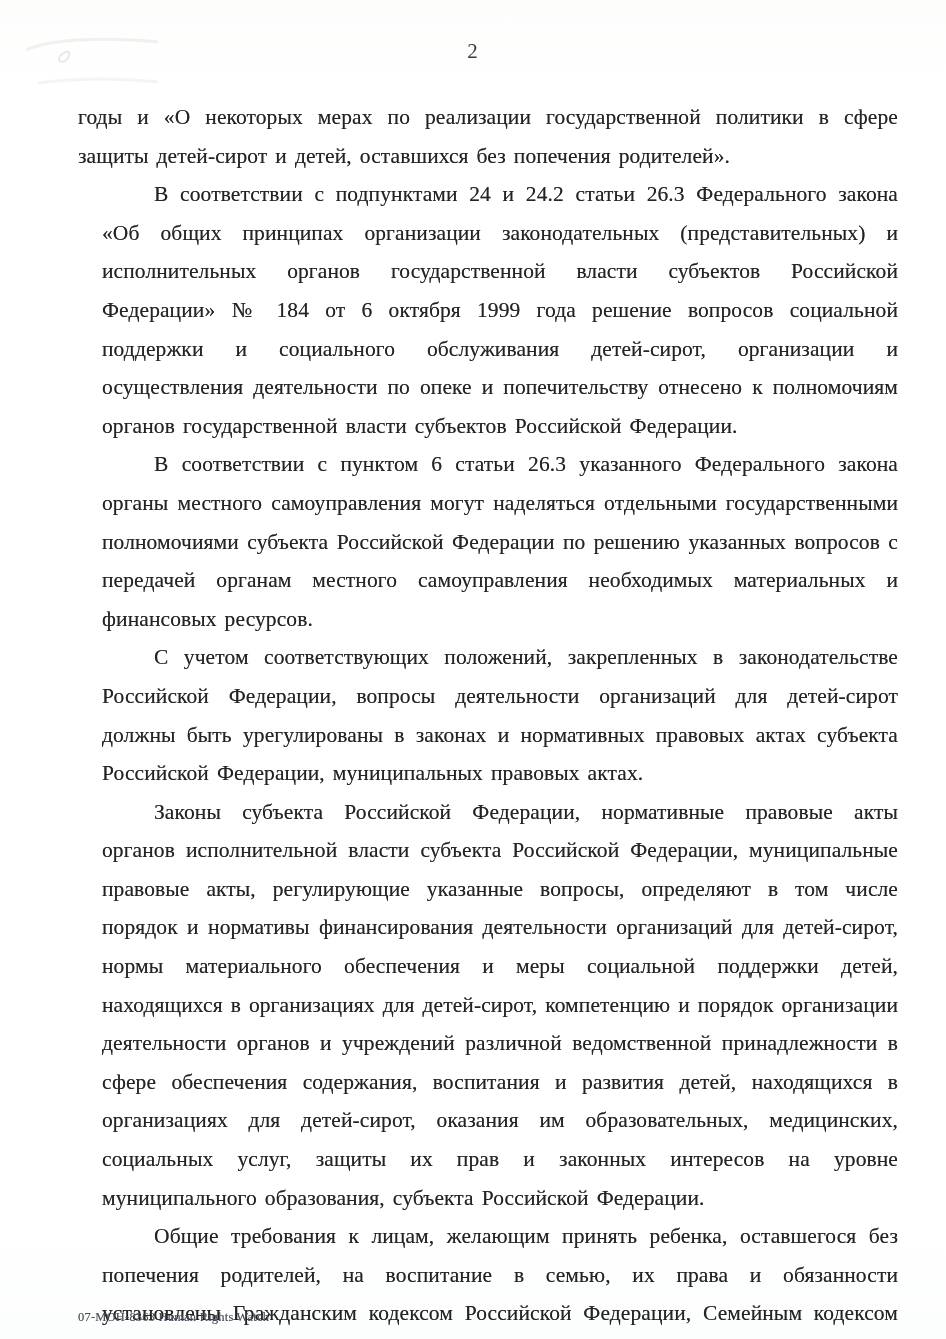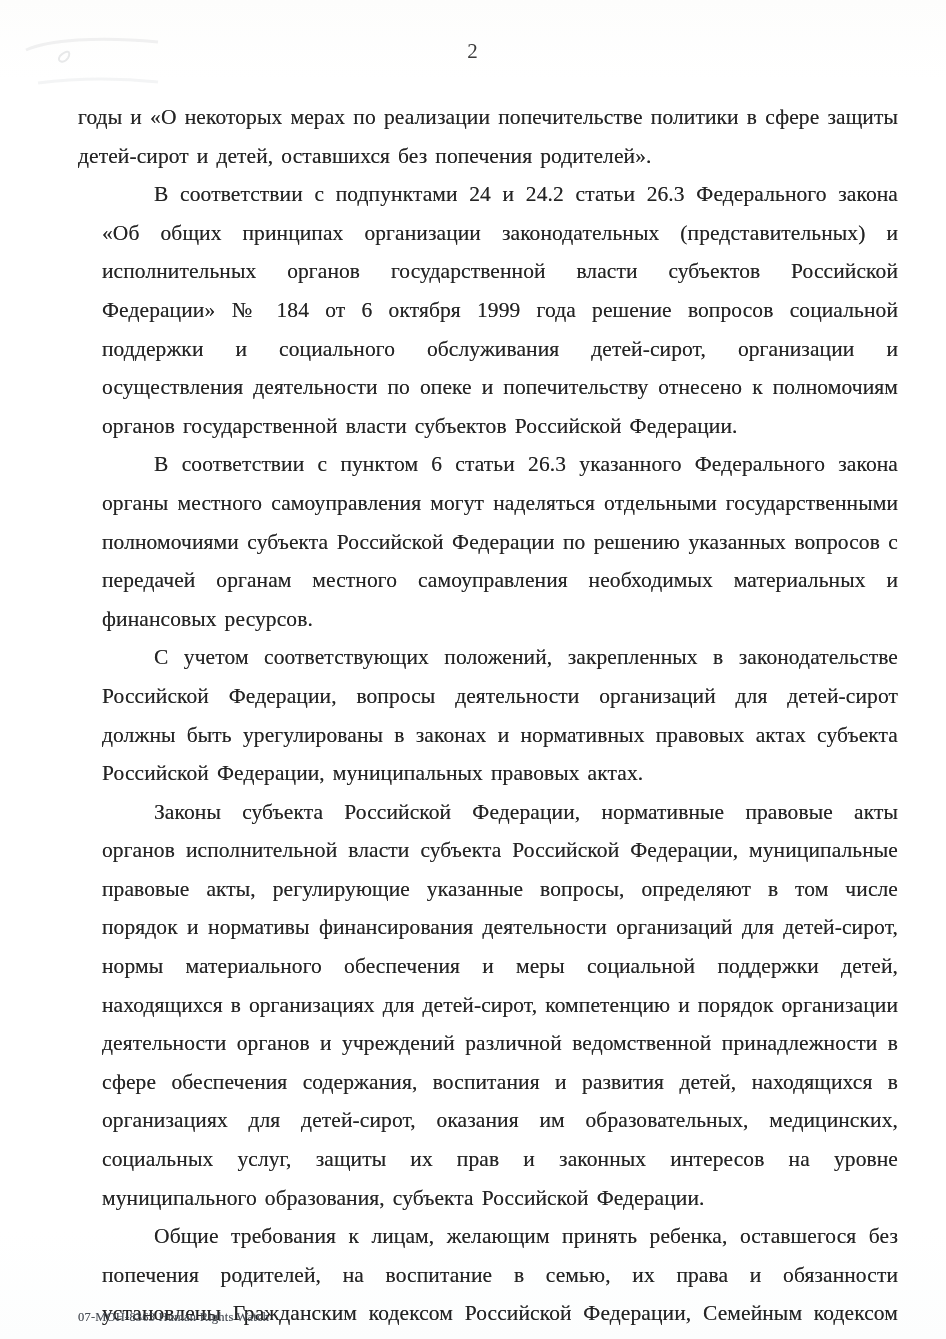--- a/index.html
+++ b/index.html
@@ -73,21 +73,21 @@
 
   <svg class="pencil-marks" viewBox="0 0 240 70" xmlns="http://www.w3.org/2000/svg" aria-hidden="true">
     <path d="M18 22 C 40 12, 90 8, 150 14" stroke="#c9ccce" stroke-width="3" fill="none" opacity="0.5"></path>
     <path d="M52 28 C 58 22, 64 22, 60 30 C 56 36, 48 34, 52 28 Z" stroke="#b9bcbf" stroke-width="2" fill="none" opacity="0.6"></path>
     <path d="M30 55 C 70 50, 110 50, 150 54" stroke="#cfd2d4" stroke-width="3" fill="none" opacity="0.45"></path>
   </svg>
 
   <div class="page-number">2</div>
 
   <div class="body-text">
-    <p class="para">годы и «О некоторых мерах по реализации попечительстве политики в сфере защиты детей-сирот и детей, оставшихся без попечения родителей».</p>
+    <p class="para">годы и «О некоторых мерах по реализации государственной политики в сфере защиты детей-сирот и детей, оставшихся без попечения родителей».</p>
     <p class="para indent">В соответствии с подпунктами 24 и 24.2 статьи 26.3 Федерального закона «Об общих принципах организации законодательных (представительных) и исполнительных органов государственной власти субъектов Российской Федерации» № 184 от 6 октября 1999 года решение вопросов социальной поддержки и социального обслуживания детей-сирот, организации и осуществления деятельности по опеке и попечительству отнесено к полномочиям органов государственной власти субъектов Российской Федерации.</p>
     <p class="para indent">В соответствии с пунктом 6 статьи 26.3 указанного Федерального закона органы местного самоуправления могут наделяться отдельными государственными полномочиями субъекта Российской Федерации по решению указанных вопросов с передачей органам местного самоуправления необходимых материальных и финансовых ресурсов.</p>
     <p class="para indent">С учетом соответствующих положений, закрепленных в законодательстве Российской Федерации, вопросы деятельности организаций для детей-сирот должны быть урегулированы в законах и нормативных правовых актах субъекта Российской Федерации, муниципальных правовых актах.</p>
     <p class="para indent">Законы субъекта Российской Федерации, нормативные правовые акты органов исполнительной власти субъекта Российской Федерации, муниципальные правовые акты, регулирующие указанные вопросы, определяют в том числе порядок и нормативы финансирования деятельности организаций для детей-сирот, нормы материального обеспечения и меры социальной поддержки детей, находящихся в организациях для детей-сирот, компетенцию и порядок организации деятельности органов и учреждений различной ведомственной принадлежности в сфере обеспечения содержания, воспитания и развития детей, находящихся в организациях для детей-сирот, оказания им образовательных, медицинских, социальных услуг, защиты их прав и законных интересов на уровне муниципального образования, субъекта Российской Федерации.</p>
     <p class="para indent">Общие требования к лицам, желающим принять ребенка, оставшегося без попечения родителей, на воспитание в семью, их права и обязанности установлены Гражданским кодексом Российской Федерации, Семейным кодексом Российской Федерации и Федеральным законом от 24 апреля 2008 г. № 48 «Об опеке и попечительстве».</p>
 
   </div>
 
   <div class="footer-ref">07-MOH-8363 Human Rights Watch</div>
 

